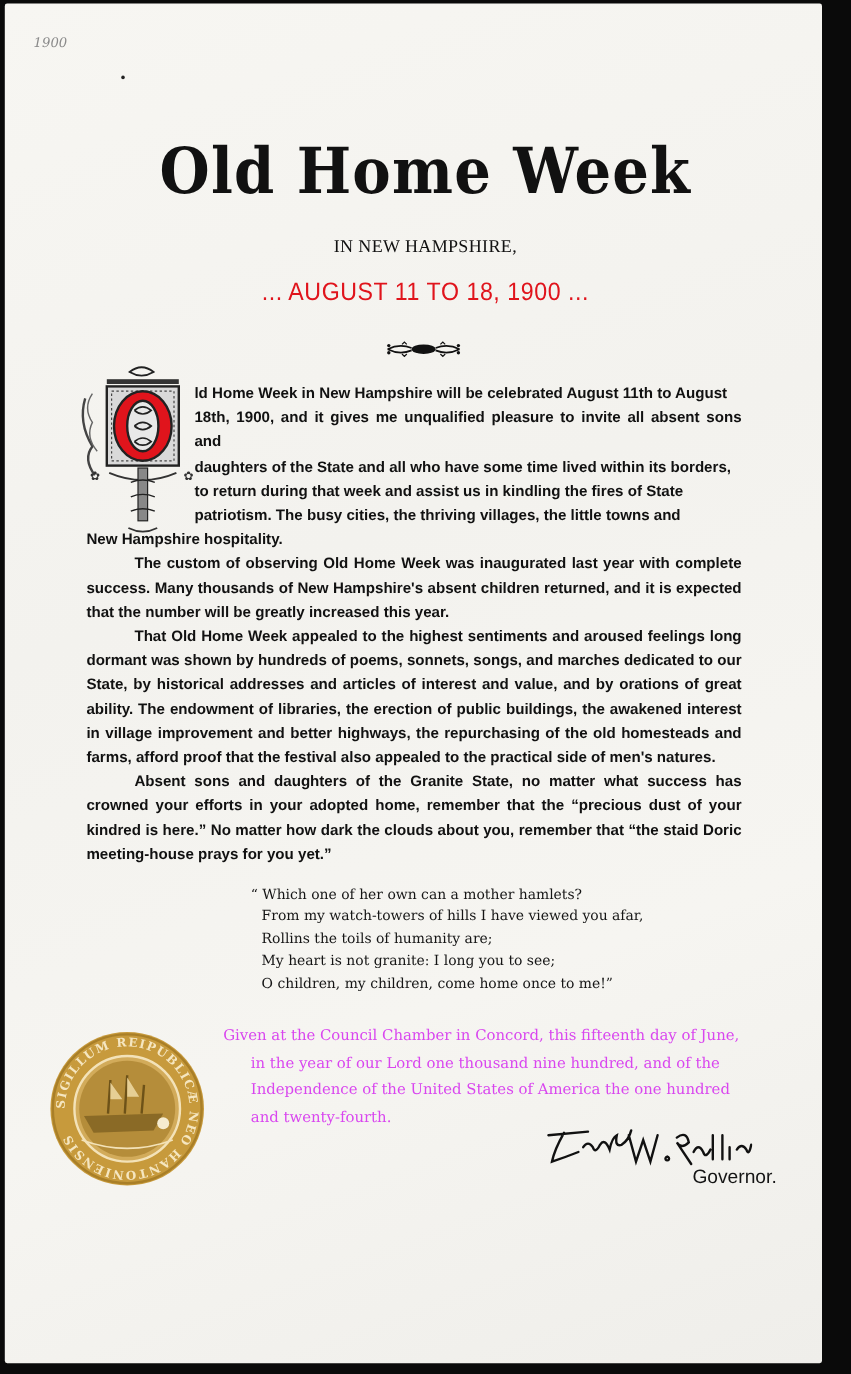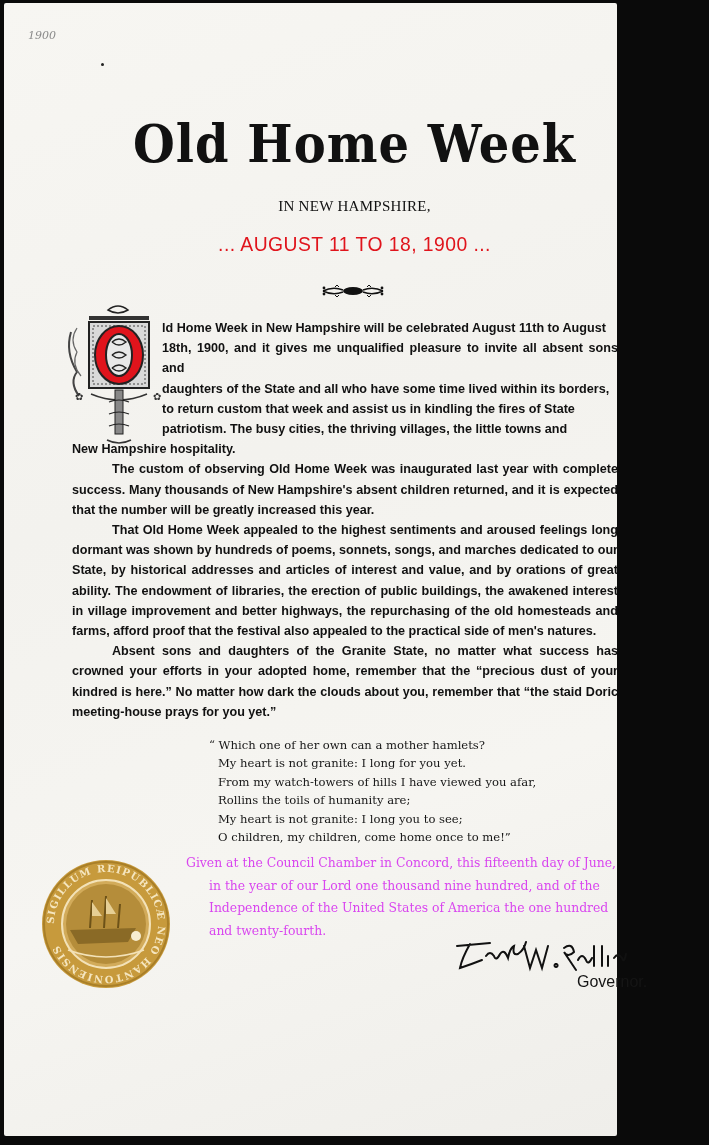--- a/index.html
+++ b/index.html
@@ -1,21 +1,21 @@
 <!DOCTYPE html>
 <html><head>
 <meta charset="utf-8">
 <style>
   html, body { margin: 0; padding: 0; }
   body {
     width: 709px; height: 1145px; background: #0a0a0a; position: relative; overflow: hidden;
     font-family: "DejaVu Serif", serif;
   }
   .page {
-    position: absolute; left: 4px; top: 3px; width: 613px; height: 1133px;
+    position: absolute; left: 4px; top: 3px; width: 681px; height: 1133px;
     background: linear-gradient(160deg, #f7f6f2 0%, #f3f2ee 40%, #f6f5f1 70%, #efeeea 100%);
     border-radius: 2px;
   }
   .pencil {
     position: absolute; left: 24px; top: 26px; font-size: 11px; color: #8a8a8a;
     font-style: italic; font-family: "DejaVu Serif", serif;
   }
   .dot { position:absolute; left:97px; top:60px; width:3px; height:3px; background:#222; border-radius:50%; }
   .title {
     position: absolute; left: 0; width: 709px; top: 115px; text-align: center;
@@ -99,32 +99,31 @@
   <text x="12" y="98" font-size="10" fill="#333" font-family="DejaVu Serif, serif">✿</text>
   <text x="90" y="98" font-size="10" fill="#333" font-family="DejaVu Serif, serif">✿</text>
   <text x="0" y="0" font-size="1" fill="none">O</text>
 </svg>
 
 <div class="body-text">
   <p class="first">
     <span class="first-line first-wrap">ld Home Week in New Hampshire will be celebrated August 11th to August</span>
     <span class="first-line first-wrap">18th, 1900, and it gives me unqualified pleasure to invite all absent sons and</span>
     <span class="first-line first-wrap">daughters of the State and all who have some time lived within its borders,</span>
-    <span class="first-line first-wrap">to return custom that week and assist us in kindling the fires of State</span>
+    <span class="first-line first-wrap">to return during that week and assist us in kindling the fires of State</span>
     <span class="first-line first-wrap">patriotism.  The busy cities, the thriving villages, the little towns and</span>
     <span class="first-line">New Hampshire hospitality.</span>
   </p>
   <p>The custom of observing Old Home Week was inaugurated last year with complete success.  Many thousands of New Hampshire's absent children returned, and it is expected that the number will be greatly increased this year.</p>
   <p>That Old Home Week appealed to the highest sentiments and aroused feelings long dormant was shown by hundreds of poems, sonnets, songs, and marches dedicated to our State, by historical addresses and articles of interest and value, and by orations of great ability.  The endowment of libraries, the erection of public buildings, the awakened interest in village improvement and better highways, the repurchasing of the old homesteads and farms, afford proof that the festival also appealed to the practical side of men's natures.</p>
   <p>Absent sons and daughters of the Granite State, no matter what success has crowned your efforts in your adopted home, remember that the “precious dust of your kindred is here.”  No matter how dark the clouds about you, remember that “the staid Doric meeting-house prays for you yet.”</p>
 </div>
 
 <div class="poem">
   <div>“ Which one of her own can a mother hamlets?</div>
-  <div class="indent">My heart is not granite: I long for you yet.</div>
   <div class="indent">From my watch-towers of hills I have viewed you afar,</div>
   <div class="indent">Rollins the toils of humanity are;</div>
   <div class="indent">My heart is not granite: I long you to see;</div>
   <div class="indent">O children, my children, come home once to me!”</div>
 </div>
 
 <svg class="seal" viewBox="0 0 132 132">
   <defs>
     <path id="sealArc" d="M66 66 m-52 0 a52 52 0 1 1 104 0 a52 52 0 1 1 -104 0"></path>
   </defs>

